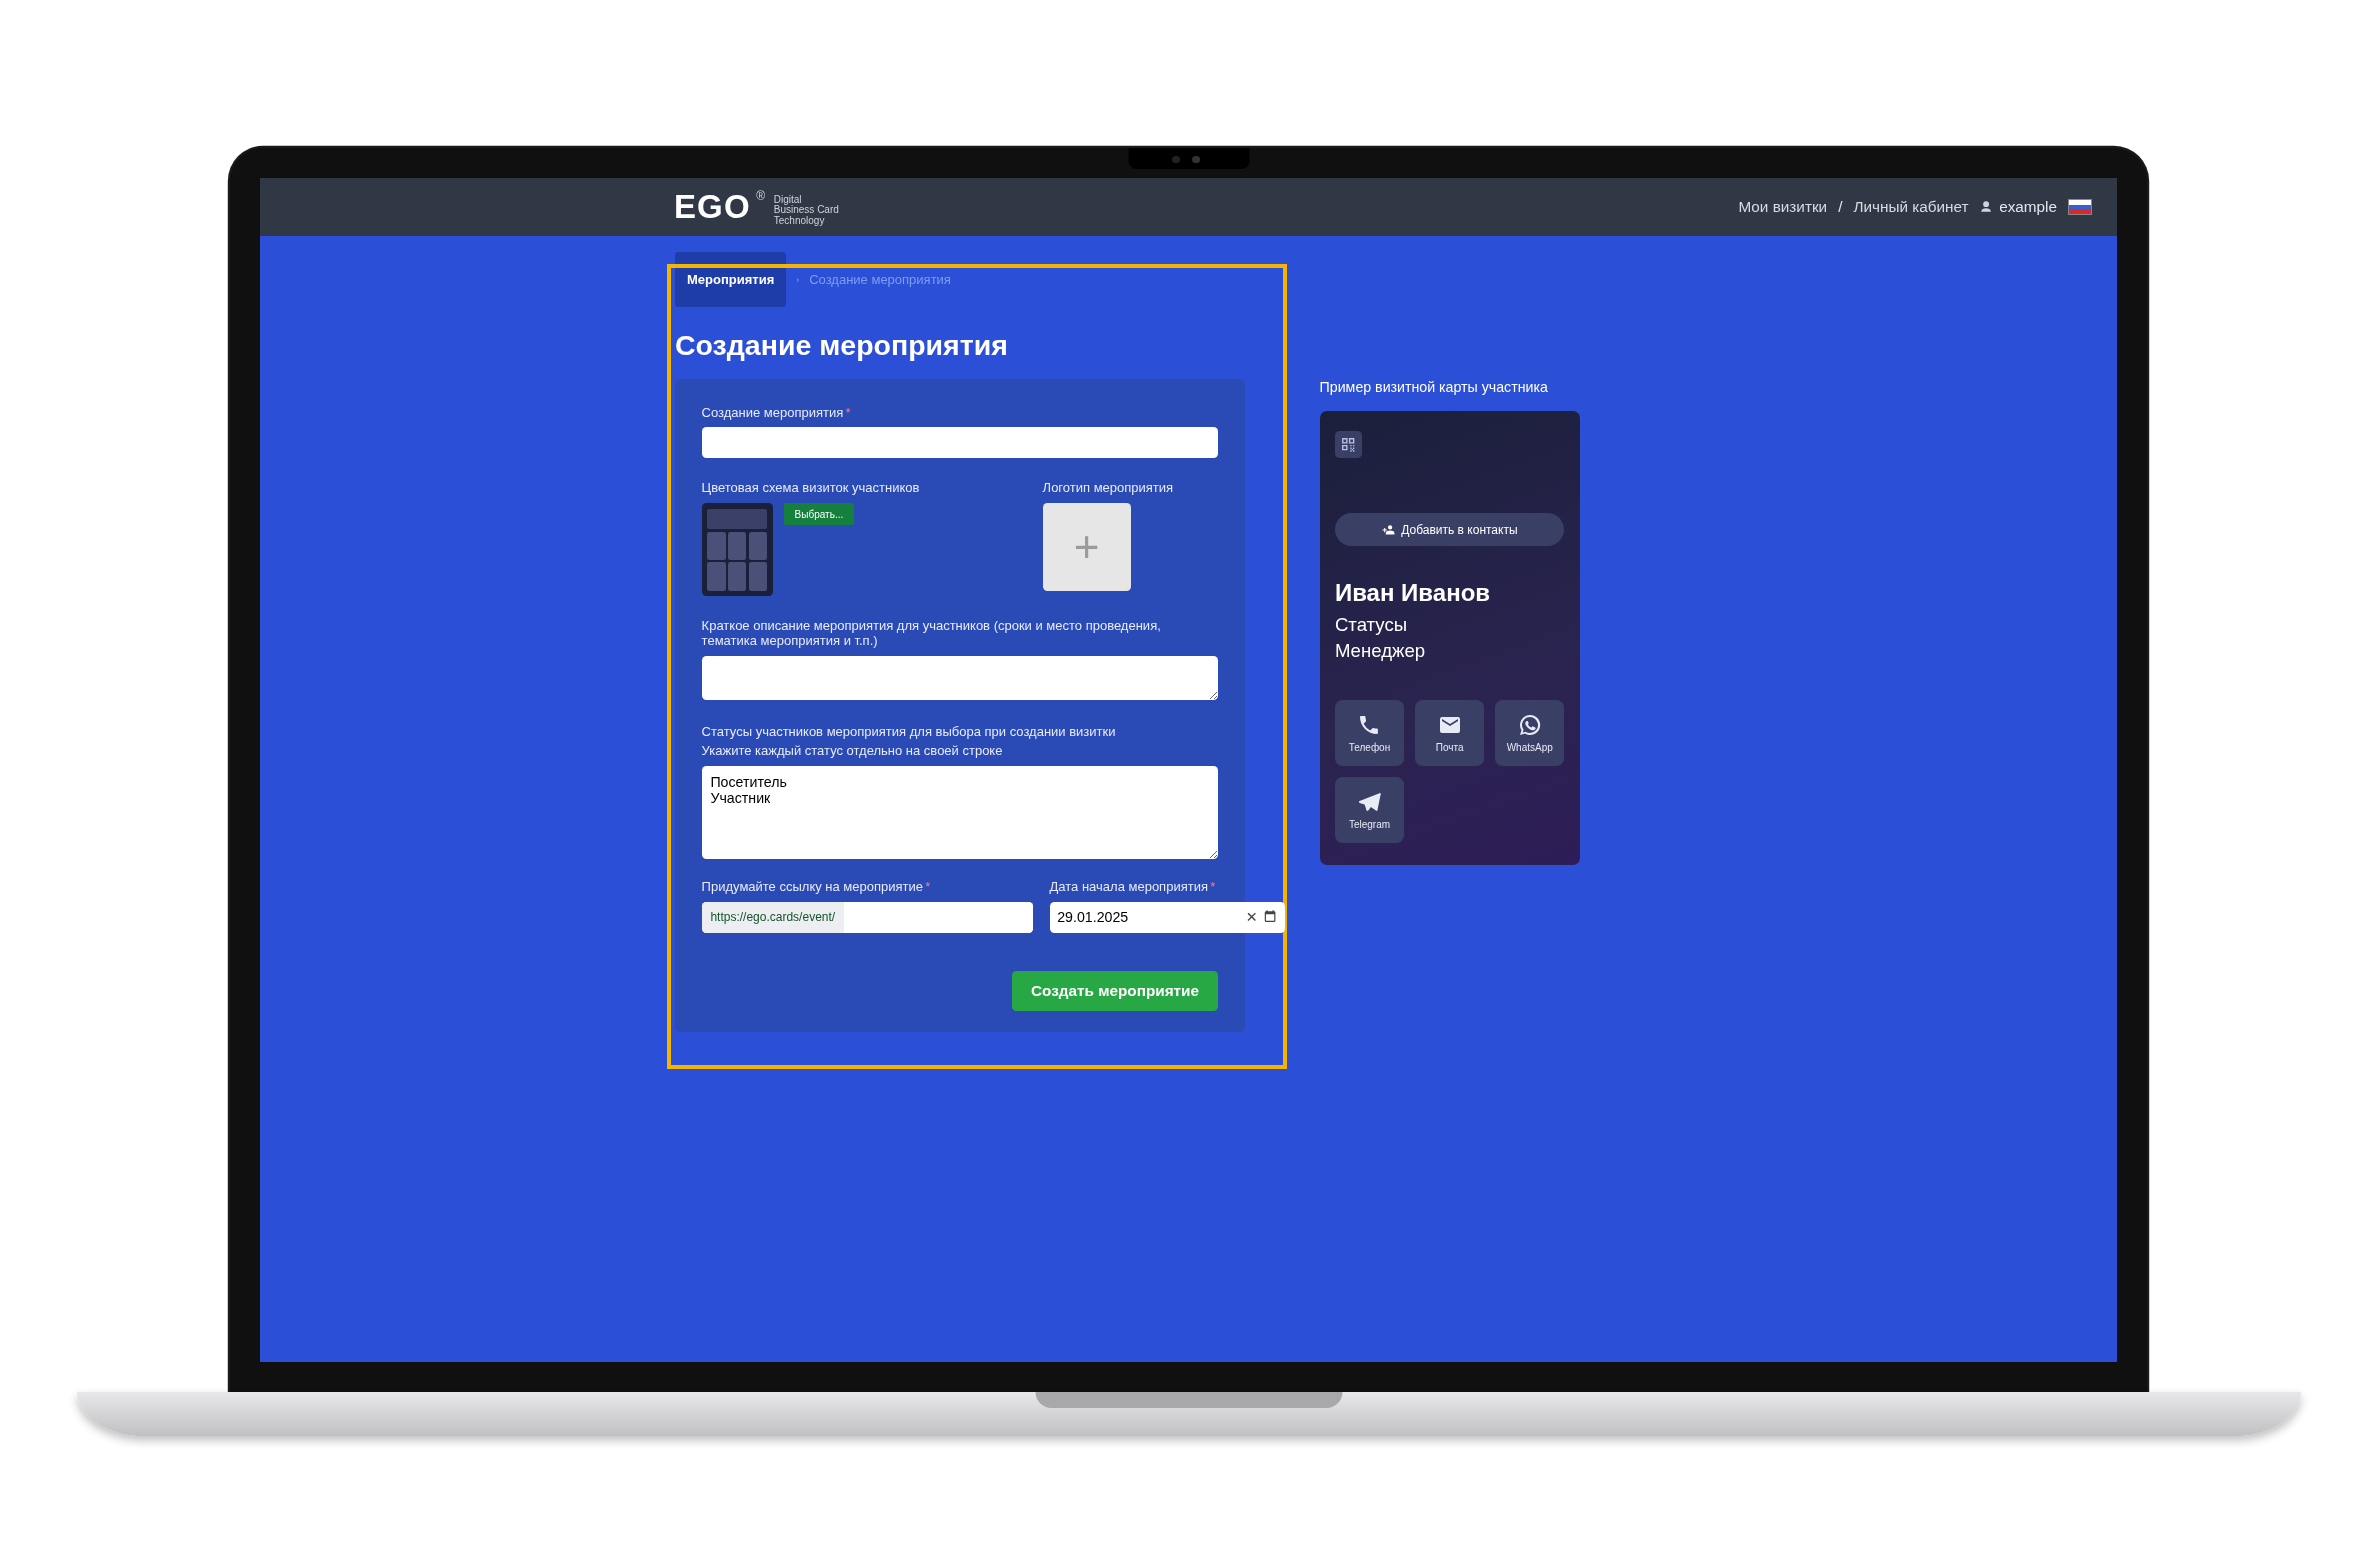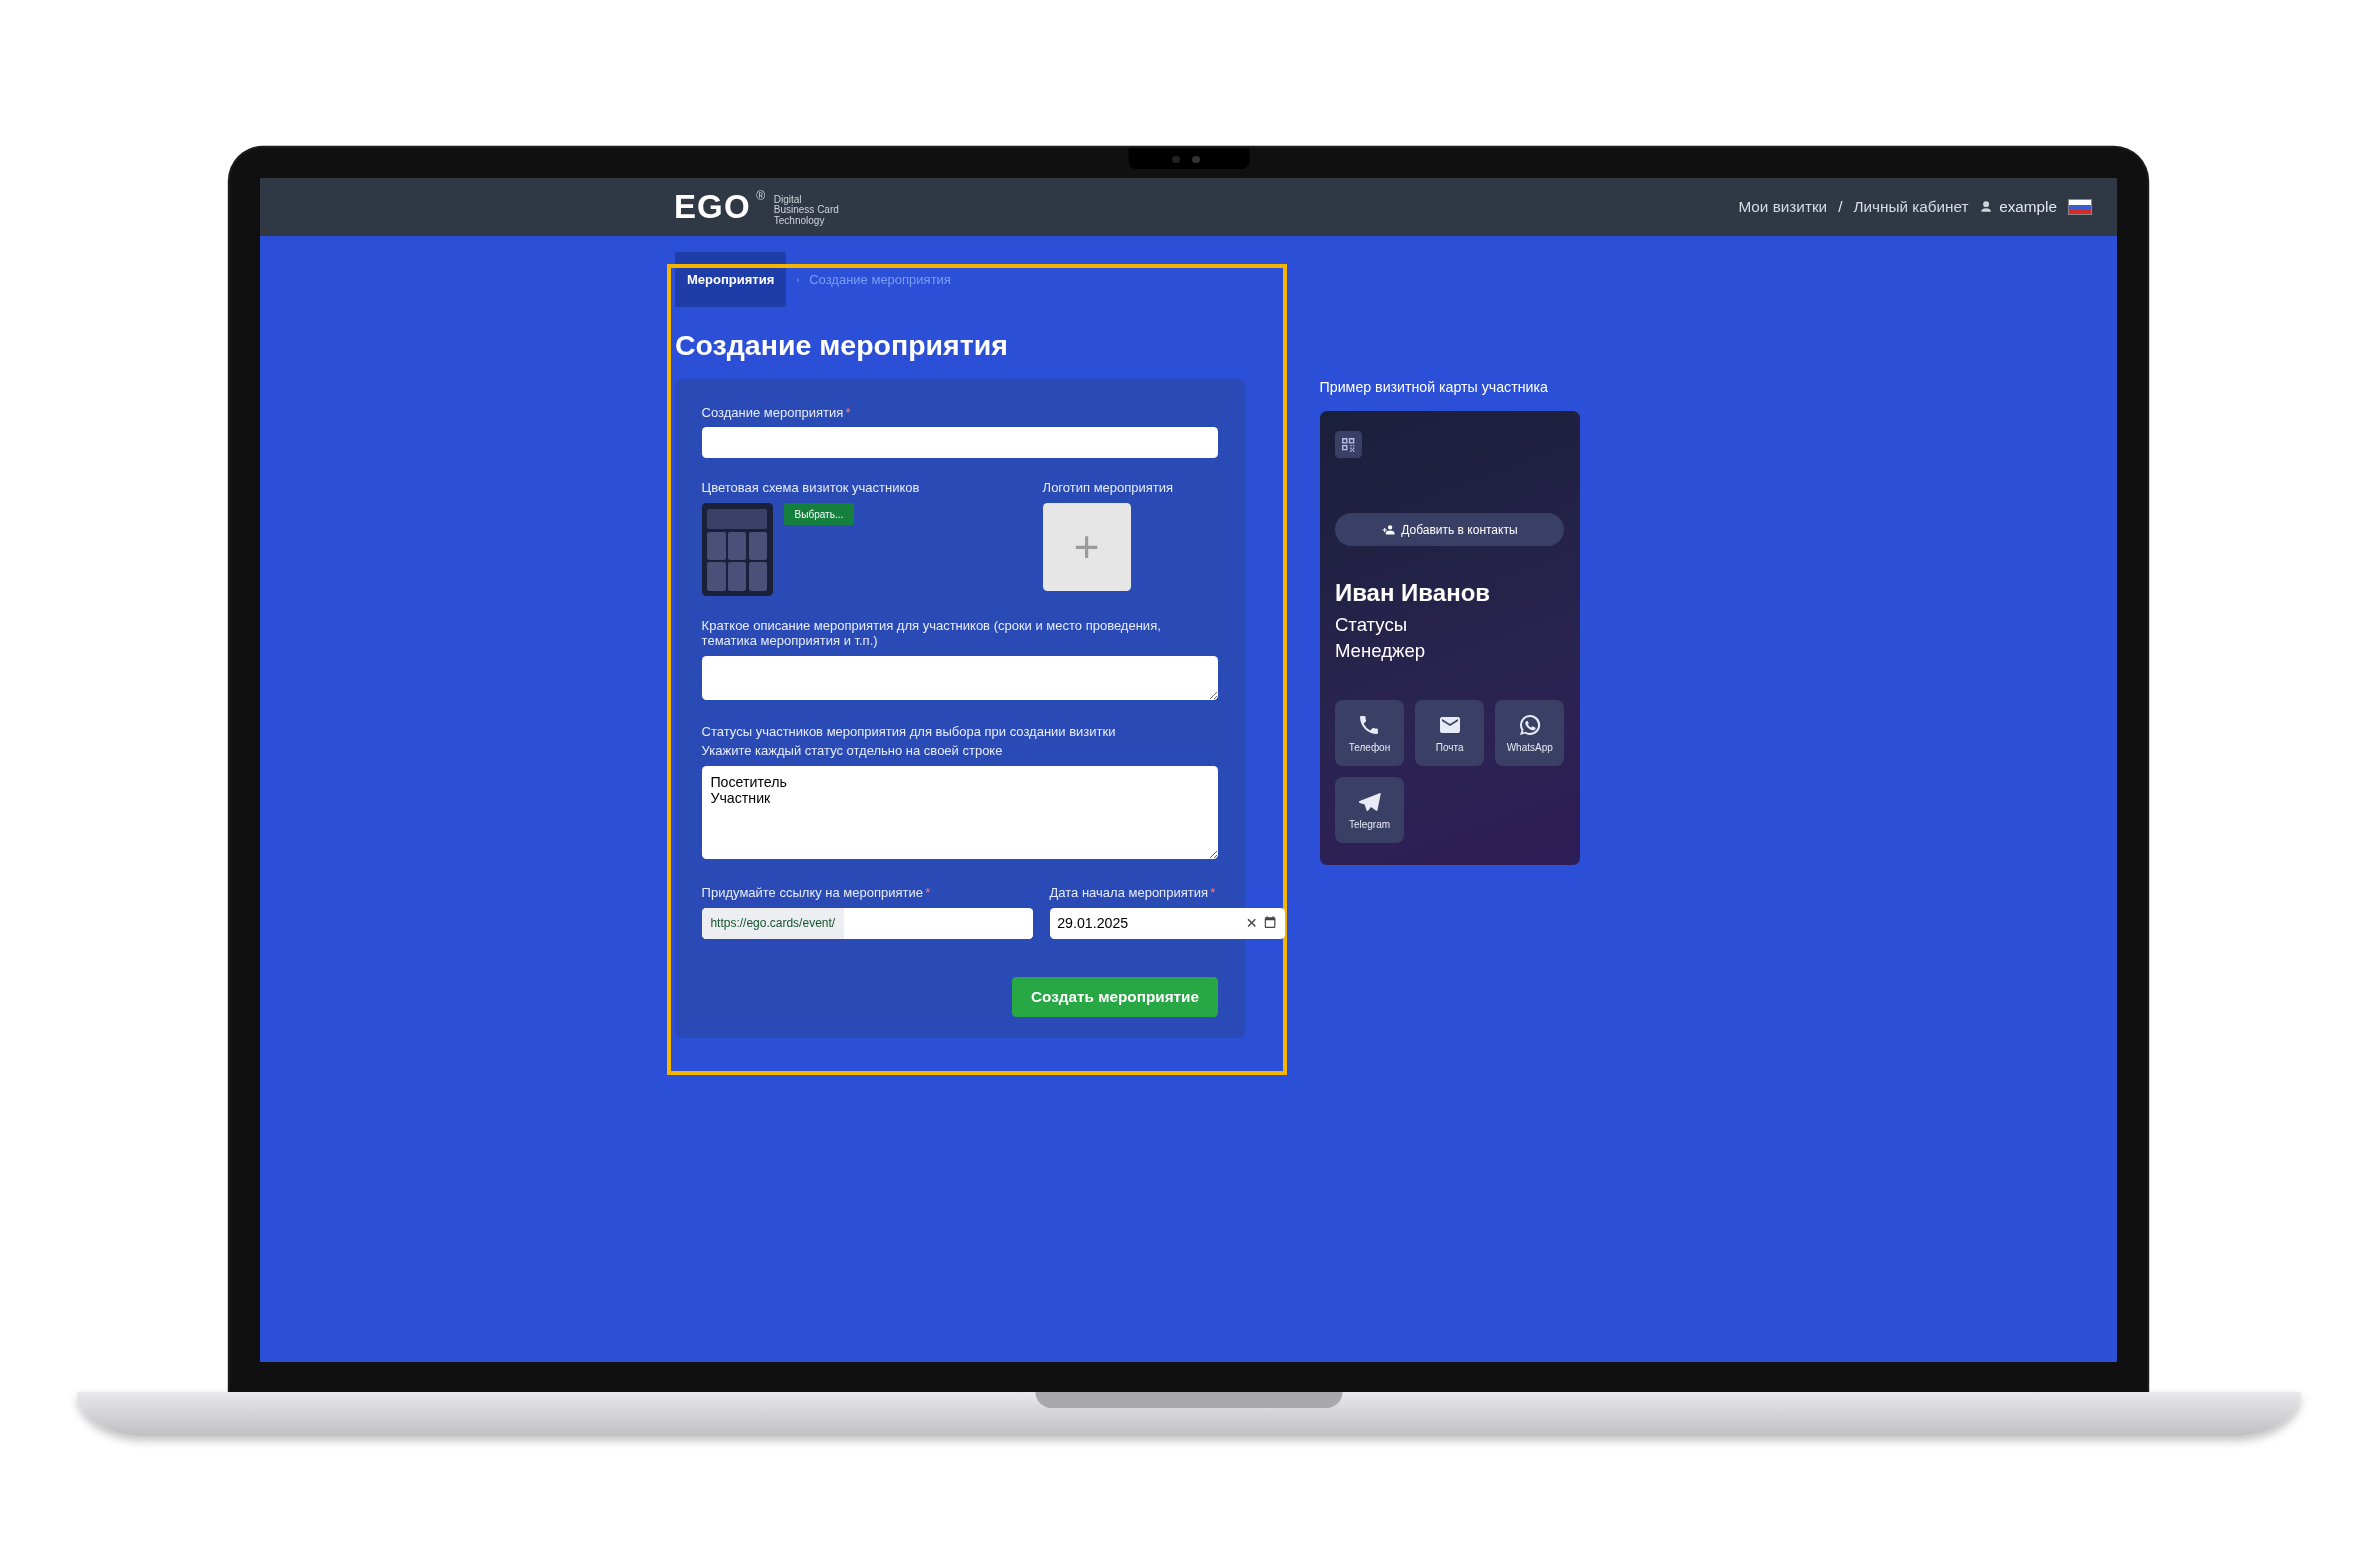--- a/index.html
+++ b/index.html
@@ -178,21 +178,21 @@
     cursor: pointer;
   }
   .textarea {
     width: 100%;
     background: #fff; border: none; border-radius: 4.4px;
     font-size: 14.2px; padding: 7.7px 8.8px; font-family: inherit;
     resize: vertical;
   }
   .ta-short { height: 44px; }
   .ta-med { height: 93px; }
-  .row-2 { display: flex; gap: 16.4px; margin-top: 24px; }
+  .row-2 { display: flex; gap: 16.4px; margin-top: 18px; }
   .col-half { flex: 1; }
   .input-prefix {
     display: flex; align-items: center;
     background: #fff; border-radius: 4.4px; height: 31px;
     overflow: hidden;
   }
   .prefix {
     background: #eceef2; color: #14532d;
     padding: 0 8.8px; font-size: 12px;
     height: 100%; display: flex; align-items: center;

